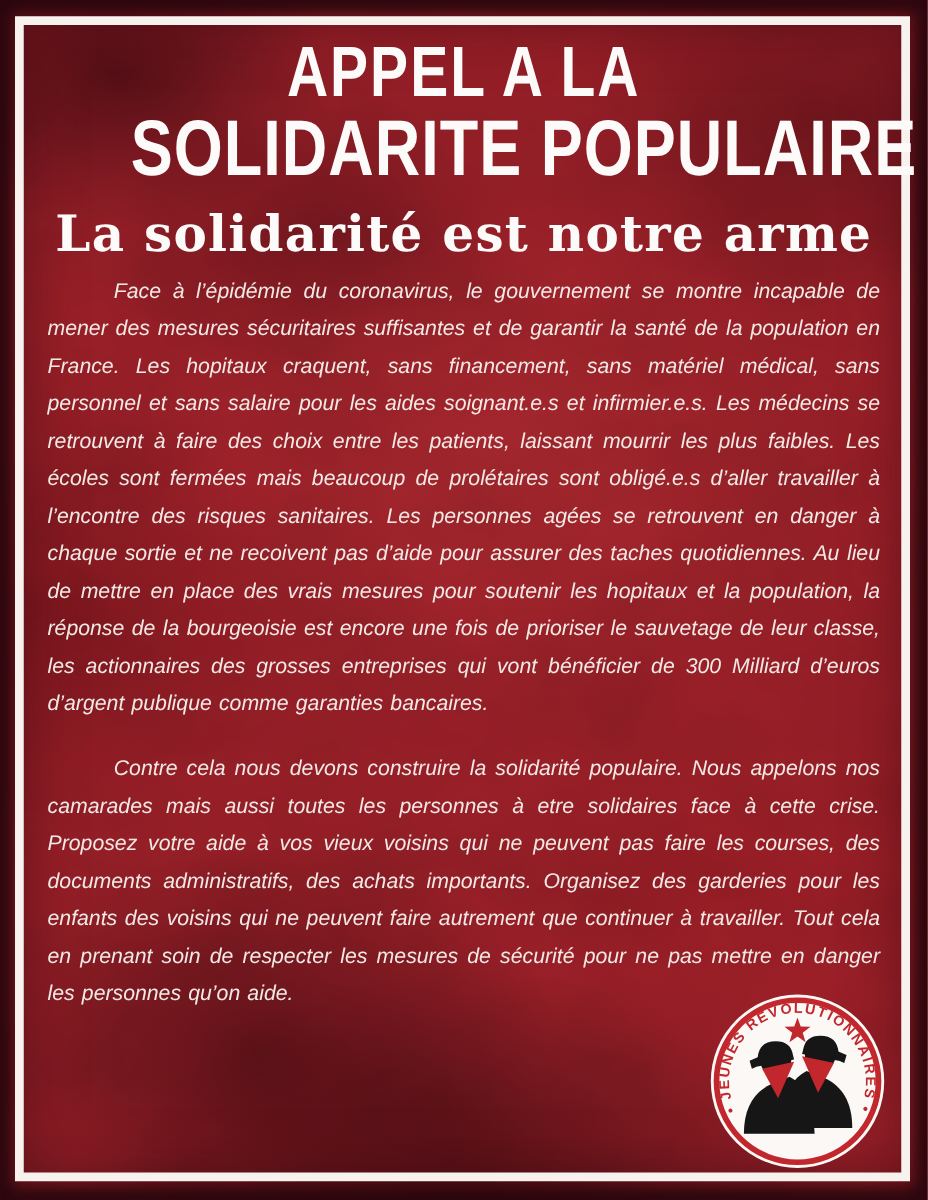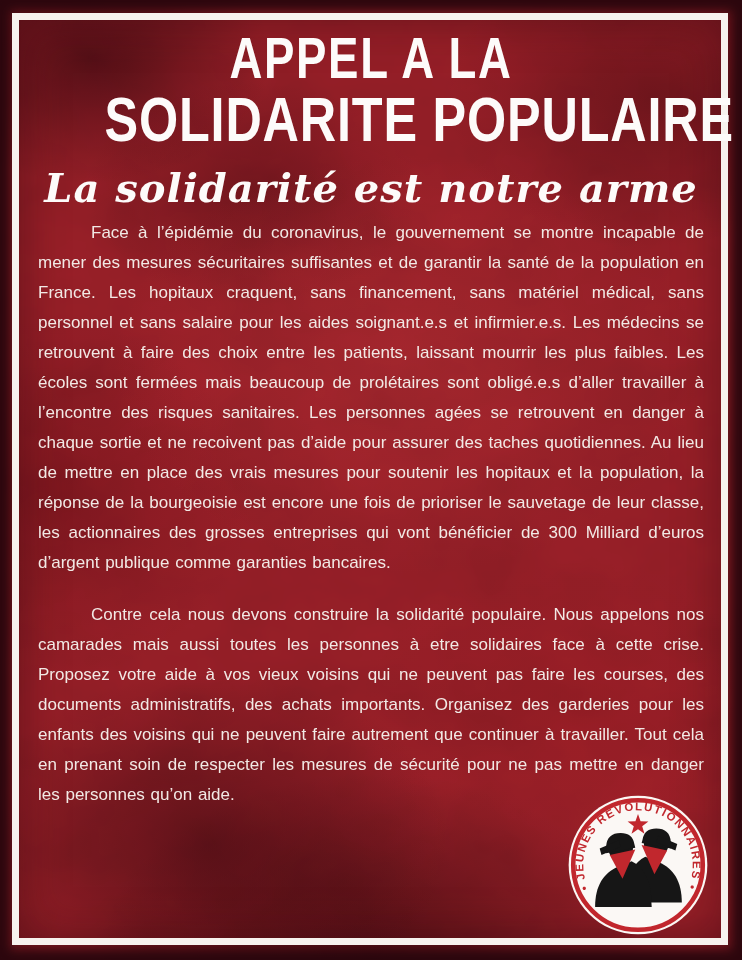--- a/index.html
+++ b/index.html
@@ -34,28 +34,28 @@
   }
   .content{
     position:absolute;left:38px;right:38px;top:28px;z-index:4;
     color:#f2e9e5;
   }
   .titles{margin:0 0 8px 0;text-align:center;font-weight:bold;color:#fdfbfa;}
   .t1,.t2{display:block;white-space:nowrap;transform:scaleX(0.8);transform-origin:50% 50%;}
   .t1{font-size:57px;line-height:60px;letter-spacing:2px;}
   .t2{font-size:63px;line-height:62px;letter-spacing:1px;}
   .subtitle{
-    text-align:center;font-family:"DejaVu Serif",serif;font-style:italic;font-weight:bold;
+    text-align:center;font-family:"DejaVu Serif",serif;font-weight:bold;
     font-size:40px;line-height:60px;color:#fdfbfa;letter-spacing:1px;
   }
   .body{
     margin:0 0 22px 0;
     font-size:17px;line-height:30px;letter-spacing:0;
     text-align:justify;text-indent:53px;
-    color:#f2e9e5;word-spacing:1px;
+    color:#f2e9e5;word-spacing:1px;font-style:italic;
   }
   .p3{margin-right:158px;margin-bottom:0;}
   .logo{position:absolute;left:565px;top:792px;width:146px;height:146px;z-index:5;}
   .logo svg{display:block;width:146px;height:146px;}
   .arc-text{
     font-family:"Liberation Sans",sans-serif;font-weight:bold;
     font-size:12.5px;letter-spacing:1.6px;fill:#c1272d;
   }
 </style>
 </head>

